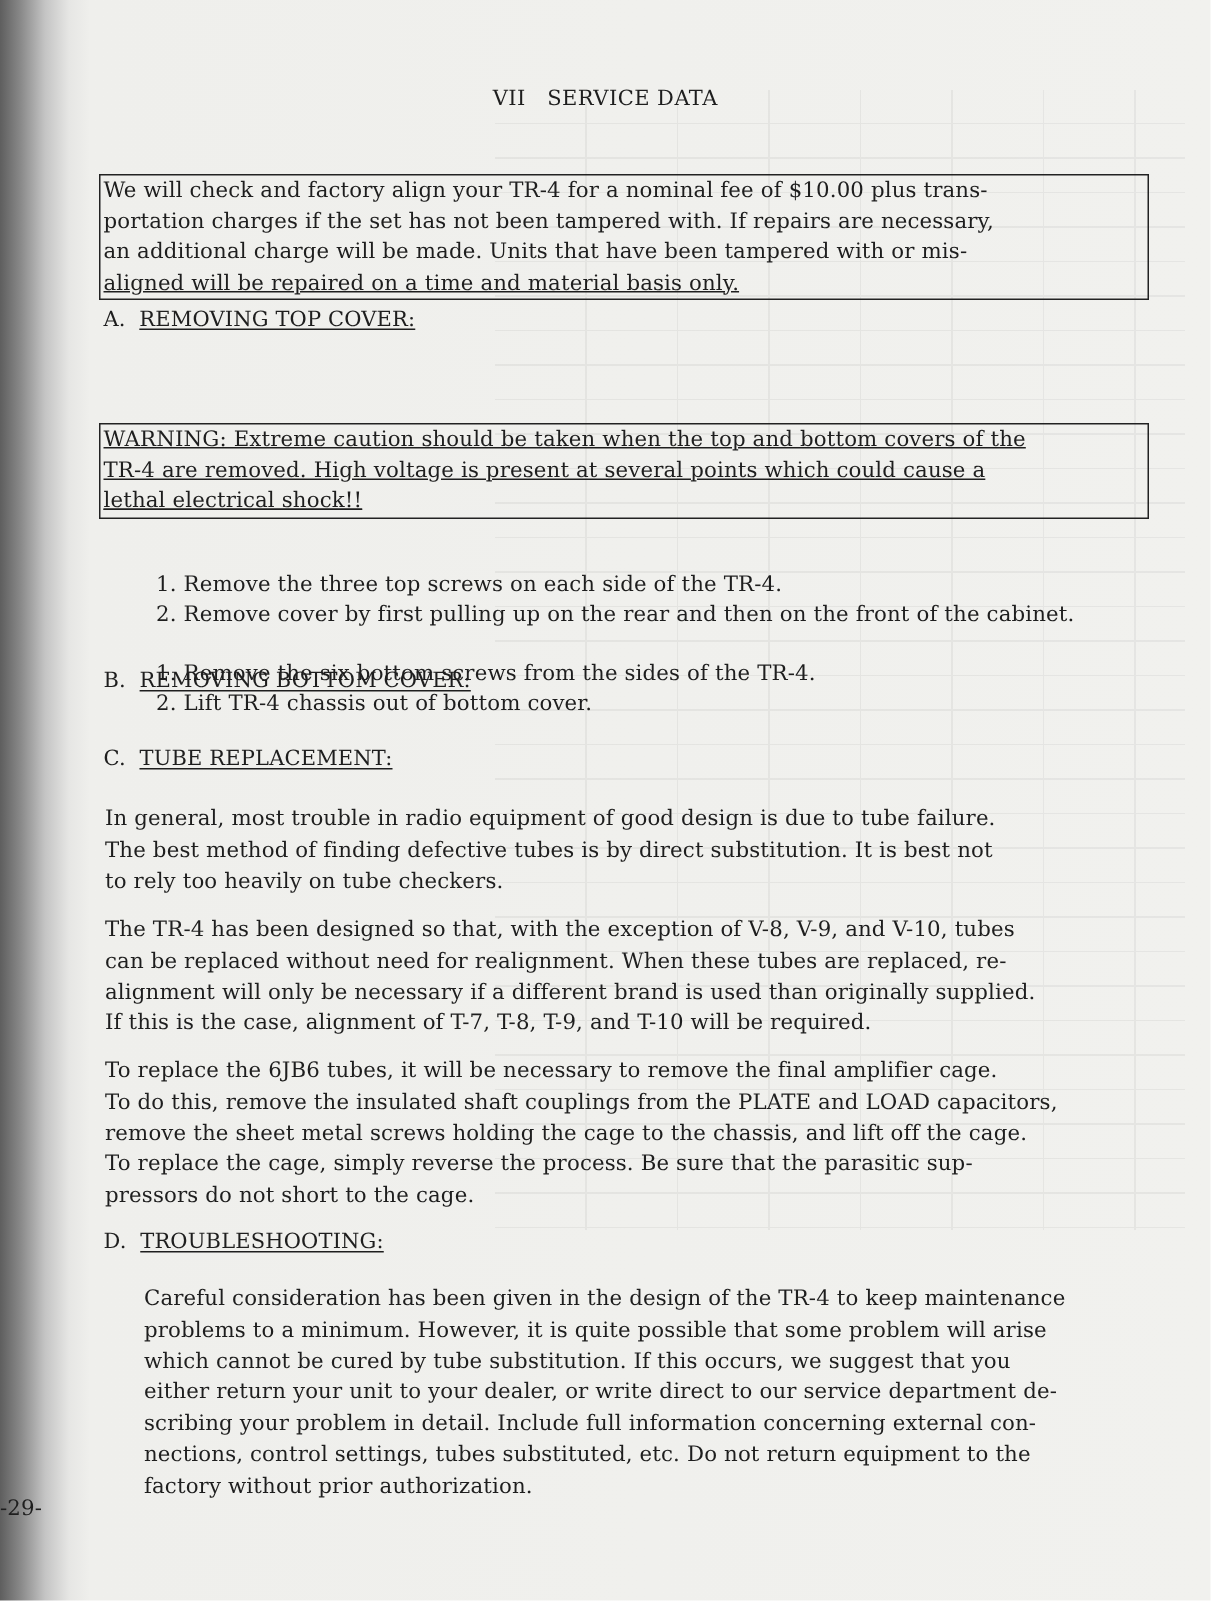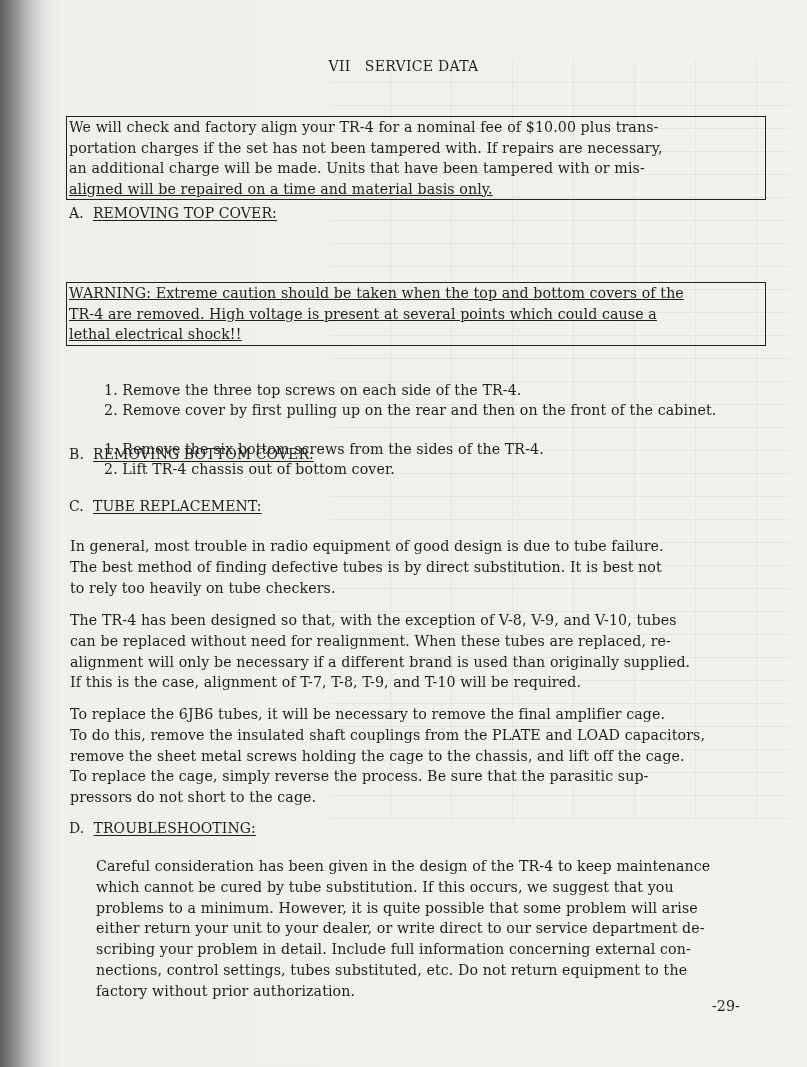--- a/index.html
+++ b/index.html
@@ -22,21 +22,21 @@
   .box {
     position: absolute; border: 1.3px solid #222; padding: 0 0 0 2px;
     line-height: 20.5px; white-space: nowrap;
   }
   .box .ul { text-decoration: underline; }
   .line { display: block; }
   .heading { position: absolute; left: 69px; font-size: 14px; }
   .heading .lbl { text-decoration: underline; text-underline-offset: 2px; }
   .list { position: absolute; left: 104px; line-height: 20px; white-space: nowrap; }
   .para { position: absolute; left: 70px; line-height: 20.8px; white-space: nowrap; }
-  .pnum { position: absolute; top: 998px; left: 16px; width: 724px; text-align: right; }
+  .pnum { position: absolute; top: 998px; left: 0; width: 724px; text-align: left; }
 </style>
 </head>
 <body>
 
 <div class="bleed"></div>
 
 <div class="page">
 
   <div class="title" style="white-space:pre;">VII   SERVICE DATA</div>
 
@@ -99,22 +99,22 @@
     <span class="line">pressors do not short to the cage.</span>
   </div>
 
   <div class="heading" style="top:820px;">
     <span>D.</span>&nbsp;
     <span class="lbl">TROUBLESHOOTING:</span>
   </div>
 
   <div class="para" style="top:856px;margin-left:26px;">
     <span class="line">Careful consideration has been given in the design of the TR-4 to keep maintenance</span>
+    <span class="line">problems to a minimum.  However, it is quite possible that some problem will arise</span>
     <span class="line">which cannot be cured by tube substitution.  If this occurs, we suggest that you</span>
-    <span class="line">problems to a minimum.  However, it is quite possible that some problem will arise</span>
     <span class="line">either return your unit to your dealer, or write direct to our service department de-</span>
     <span class="line">scribing your problem in detail.  Include full information concerning external con-</span>
     <span class="line">nections, control settings, tubes substituted, etc.  Do not return equipment to the</span>
     <span class="line">factory without prior authorization.</span>
   </div>
 
   <div class="pnum">-29-</div>
 </div>
 
 </body></html>

